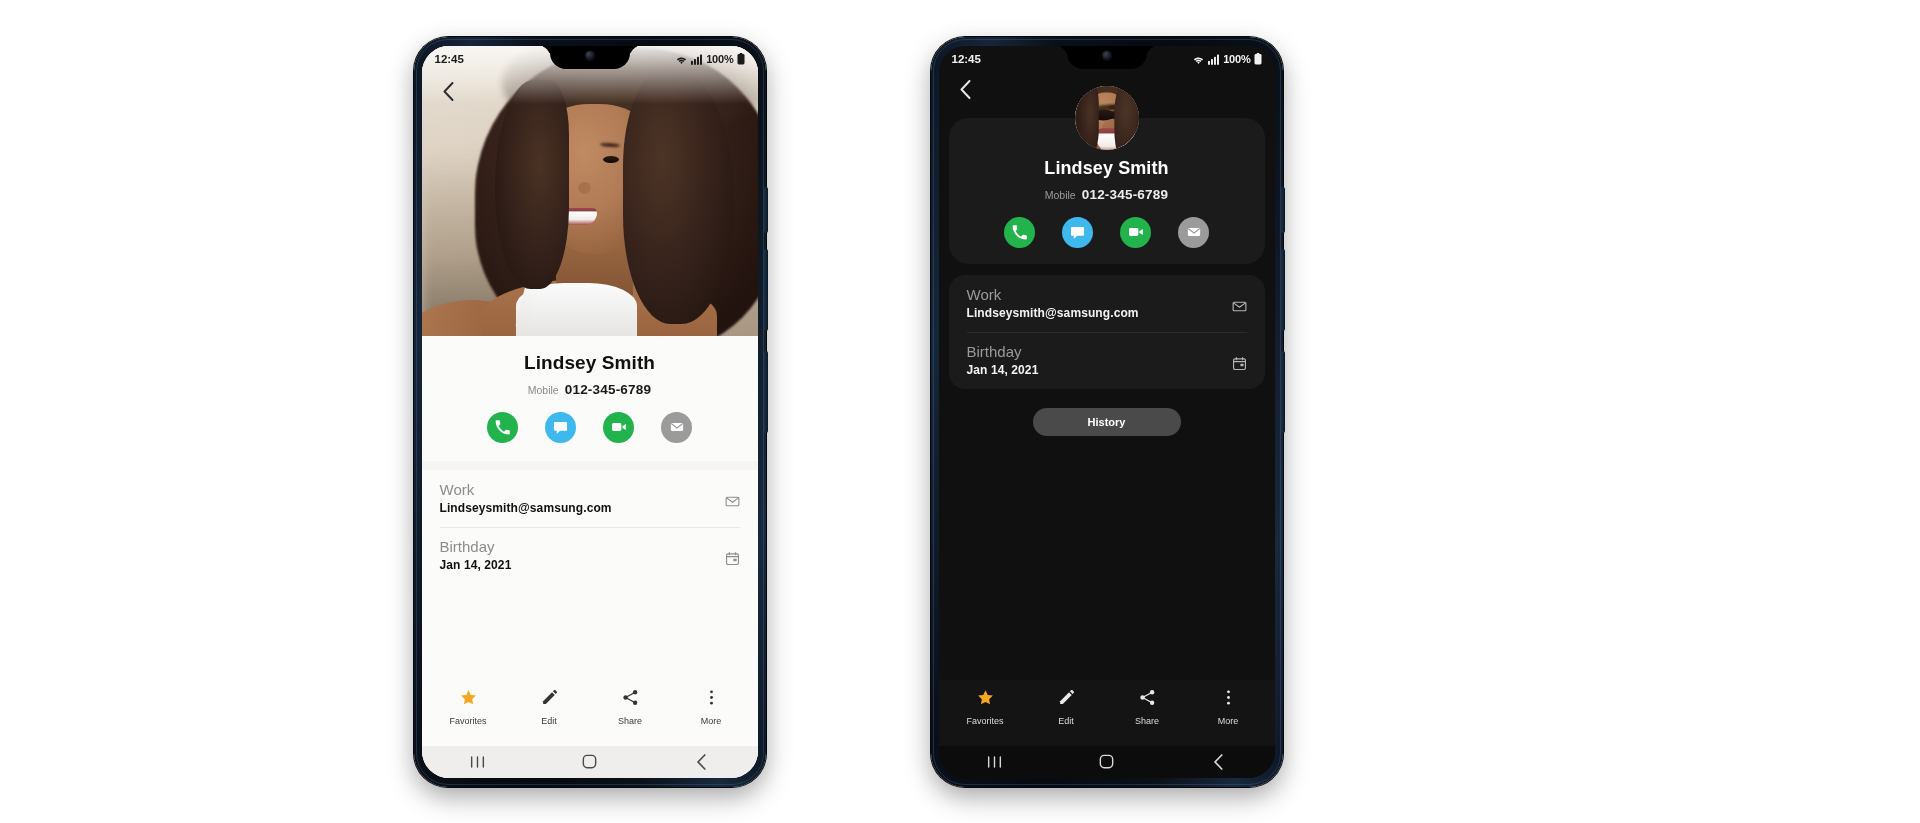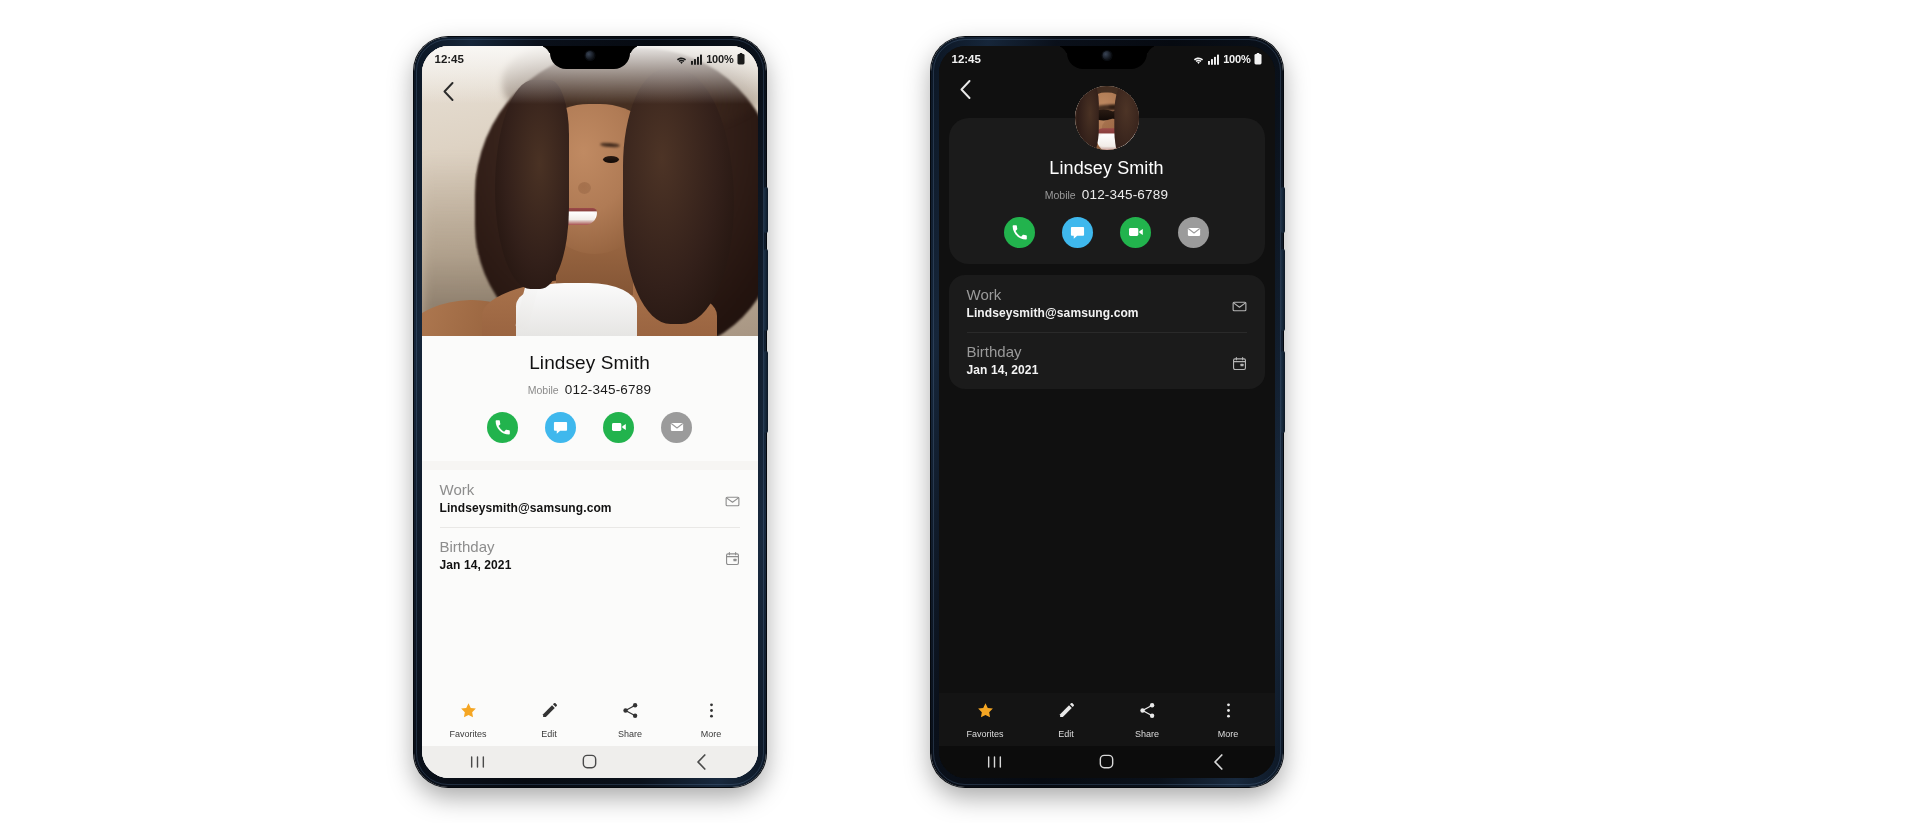--- a/index.html
+++ b/index.html
@@ -279,32 +279,32 @@
   }
 
   .info-card {
     background: #fbfbfa;
     padding: 16px 0 18px;
     text-align: center;
     flex: 0 0 auto;
   }
   .contact-name {
     font-size: 19px;
-    font-weight: normal;
+    font-weight: bold;
     color: #111;
     letter-spacing: 0.1px;
   }
   .contact-phone {
     margin-top: 8px;
     font-size: 13.5px;
     color: #1a1a1a;
     display: flex; align-items: baseline; justify-content: center; gap: 6px;
   }
   .contact-phone .lbl { font-size: 10.5px; color: #8b8b8b; font-weight: normal; }
-  .contact-phone .num { font-weight: normal; letter-spacing: 0.2px; }
+  .contact-phone .num { font-weight: bold; letter-spacing: 0.2px; }
 
   .actions {
     display: flex;
     justify-content: center;
     gap: 27px;
     margin-top: 15px;
   }
   .act {
     width: 31px; height: 31px;
     border-radius: 50%;
@@ -334,21 +334,21 @@
     height: 1px; background: #e9e8e6;
   }
   .f-label { font-size: 15px; color: #8d8d8d; margin-bottom: 3px; }
   .f-value { font-size: 12px; color: #111; font-weight: bold; letter-spacing: 0.1px; }
   .f-icon { color: #8d8d8d; padding-bottom: 2px; }
 
   .toolbar {
     display: flex;
     align-items: center;
     justify-content: space-around;
-    padding: 9px 6px 7px;
+    padding: 9px 6px 20px;
     background: #fbfbfa;
     flex: 0 0 auto;
   }
   .tb-item {
     display: flex; flex-direction: column; align-items: center; gap: 6px;
     width: 62px; cursor: pointer;
   }
   .tb-label { font-size: 9px; color: #3a3a3a; }
 
   .navbar {
@@ -762,20 +762,23 @@
               <svg width="15" height="15" viewBox="0 0 24 24">
                   <rect x="2.5" y="4.5" width="19" height="17" rx="2.2" fill="none" stroke="currentColor" stroke-width="1.8"></rect>
                   <path d="M2.5 9h19" stroke="currentColor" stroke-width="1.8"></path>
                   <path d="M7 2.5v3.4M17 2.5v3.4" stroke="currentColor" stroke-width="1.8" stroke-linecap="round"></path>
                   <rect x="13.5" y="12.5" width="5" height="4" rx="0.8" fill="currentColor"></rect>
                 </svg>
             </div>
           </div>
         </div>
 
+        <div class="history-wrap">
+          <button class="history-btn">History</button>
+        </div>
 
         <div class="dark-spacer"></div>
 
         <div class="toolbar">
           <div class="tb-item">
             <span>
               <svg width="17" height="17" viewBox="0 0 24 24">
                   <path d="M12 1.8l3.2 6.5 7.2 1-5.2 5.1 1.2 7.1L12 18.2l-6.4 3.3 1.2-7.1L1.6 9.3l7.2-1z" fill="#f5a623"></path>
                 </svg>
             </span>

